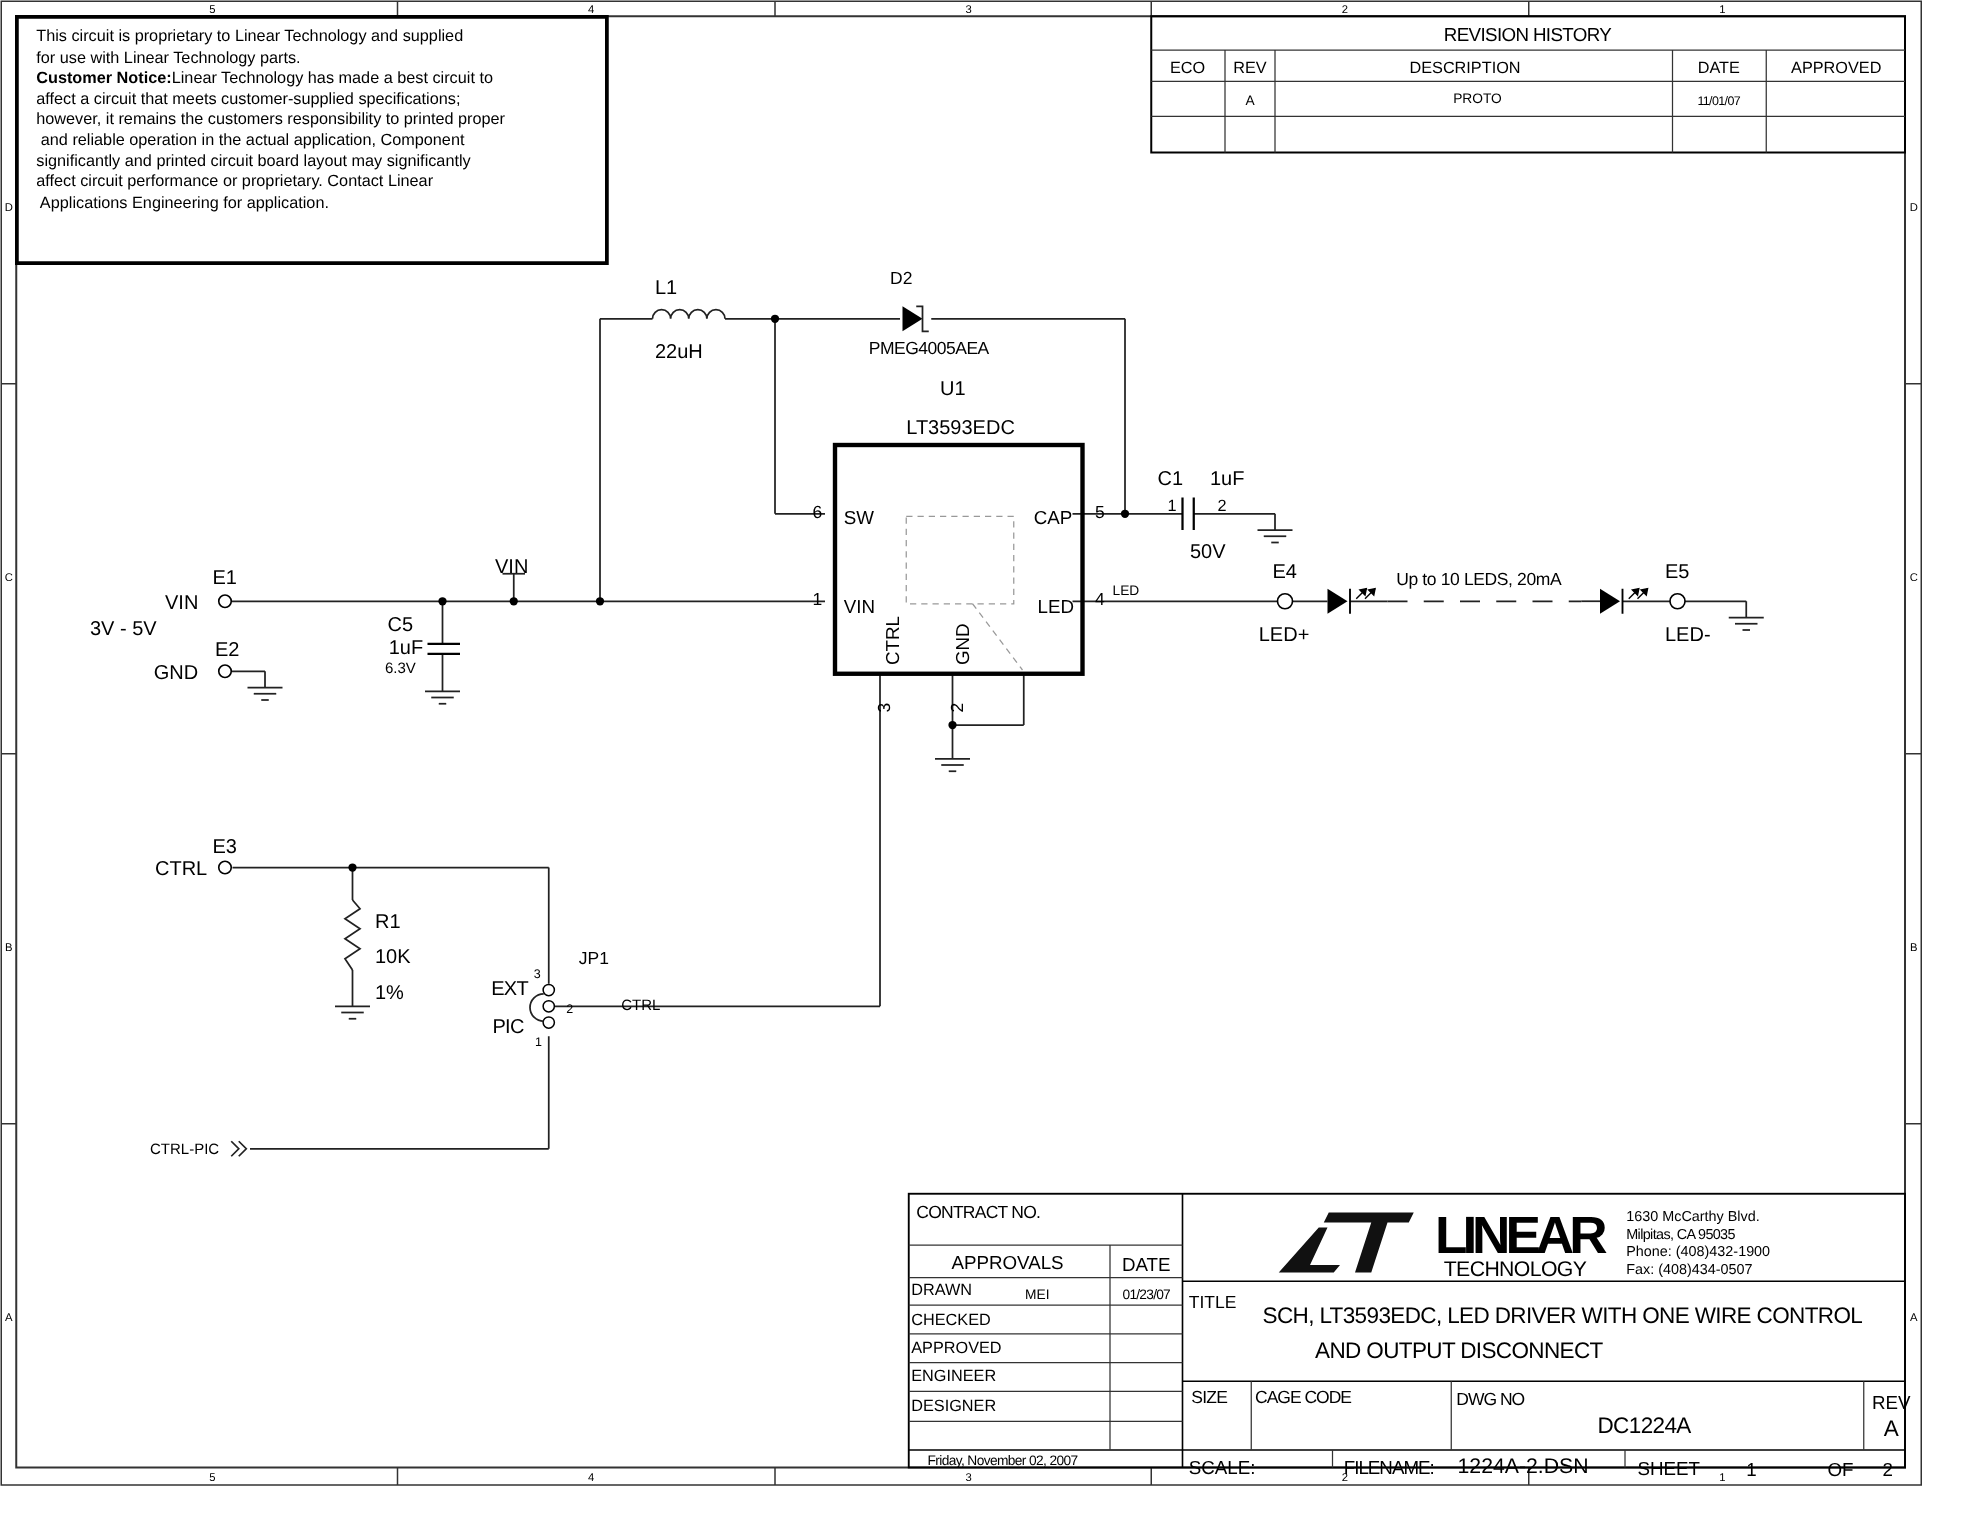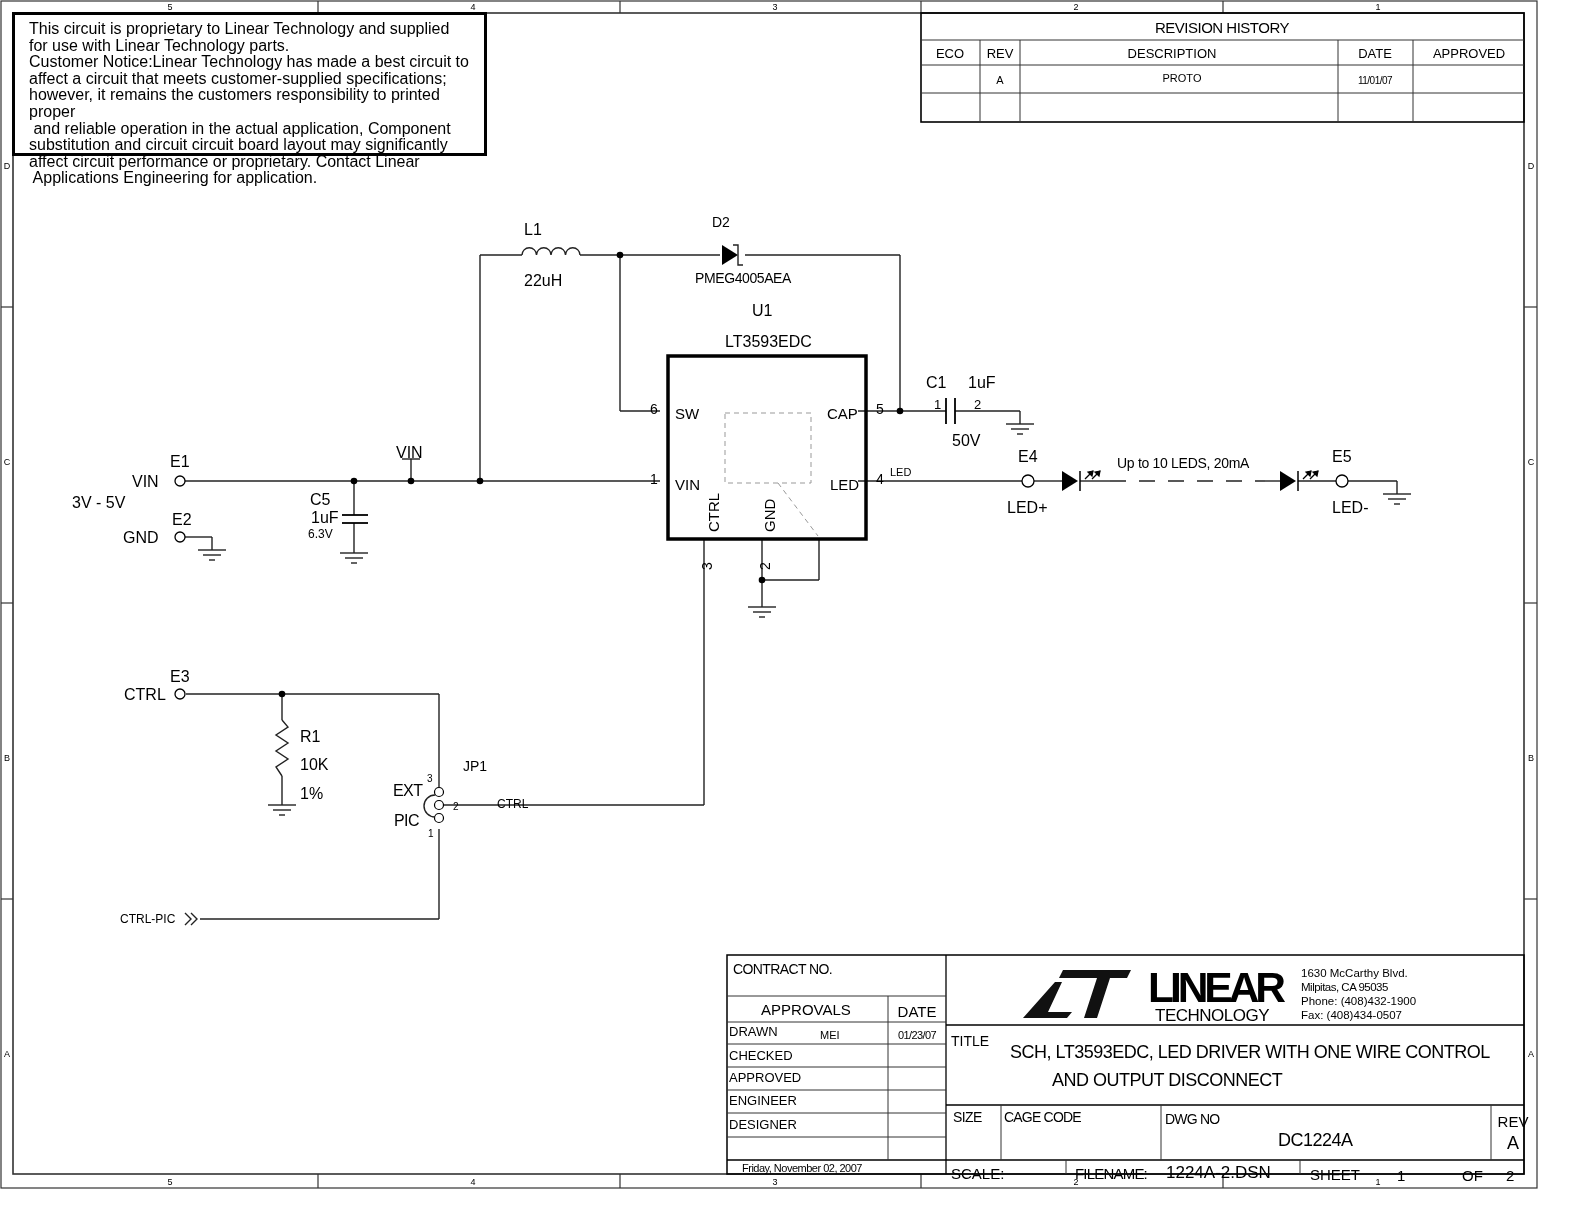--- a/index.html
+++ b/index.html
@@ -3,22 +3,22 @@
 <meta charset="utf-8">
 <style>
   html, body { margin:0; padding:0; background:#ffffff; }
   body { width:1584px; height:1224px; position:relative; overflow:hidden; font-family:"Liberation Sans", sans-serif; color:#000; }
   #sheet { position:absolute; left:0; top:0; width:1584px; height:1224px; }
   svg text { font-family:"Liberation Sans", sans-serif; fill:#000; }
   .w { stroke:#222; stroke-width:1.4; fill:none; }
   .thin { stroke:#333; stroke-width:1; fill:none; }
   .frame { stroke:#333; stroke-width:1.2; fill:none; }
   .dot { fill:#000; }
-  .notice { position:absolute; left:12px; top:12px; width:475px; height:144px; border:3px solid #000; box-sizing:border-box; padding:6px 0 0 14px; font-size:16px; line-height:16.6px; }
-  .notice .bold { font-weight:normal;margin-top:28px; }
+  .notice { position:absolute; left:12px; top:12px; width:475px; height:200px; border:3px solid #000; box-sizing:border-box; padding:6px 0 0 14px; font-size:13px; line-height:16.6px; }
+  .notice .bold { font-weight:bold;margin-top:28px; }
 </style>
 </head>
 <body>
 
 <svg id="sheet" width="1584" height="1224" viewBox="0 0 1584 1224" xmlns="http://www.w3.org/2000/svg">
 
   <g>
     <rect class="frame" x="1" y="1" width="1536" height="1187"></rect>
     <rect class="frame" x="13" y="13" width="1511" height="1161" style="stroke-width:1.6"></rect>
     <line class="frame" x1="318" y1="1" x2="318" y2="13"></line>
@@ -374,16 +374,16 @@
   </g>
 </svg>
 
 <div class="notice">
   <div>This circuit is proprietary to Linear Technology and supplied</div>
   <div>for use with Linear Technology parts.</div>
   <div><span class="bold">Customer Notice:</span><span>Linear Technology has made a best circuit to</span></div>
   <div>affect a circuit that meets customer-supplied specifications;</div>
   <div>however, it remains the customers responsibility to printed proper</div>
   <div style="white-space:pre"> and reliable operation in the actual application, Component</div>
-  <div>substitution and circuit circuit board layout may significantly</div>
+  <div>significantly and printed circuit board layout may significantly</div>
   <div>affect circuit performance or proprietary. Contact Linear</div>
   <div style="white-space:pre"> Applications Engineering for application.</div>
 </div>
 
 </body></html>

